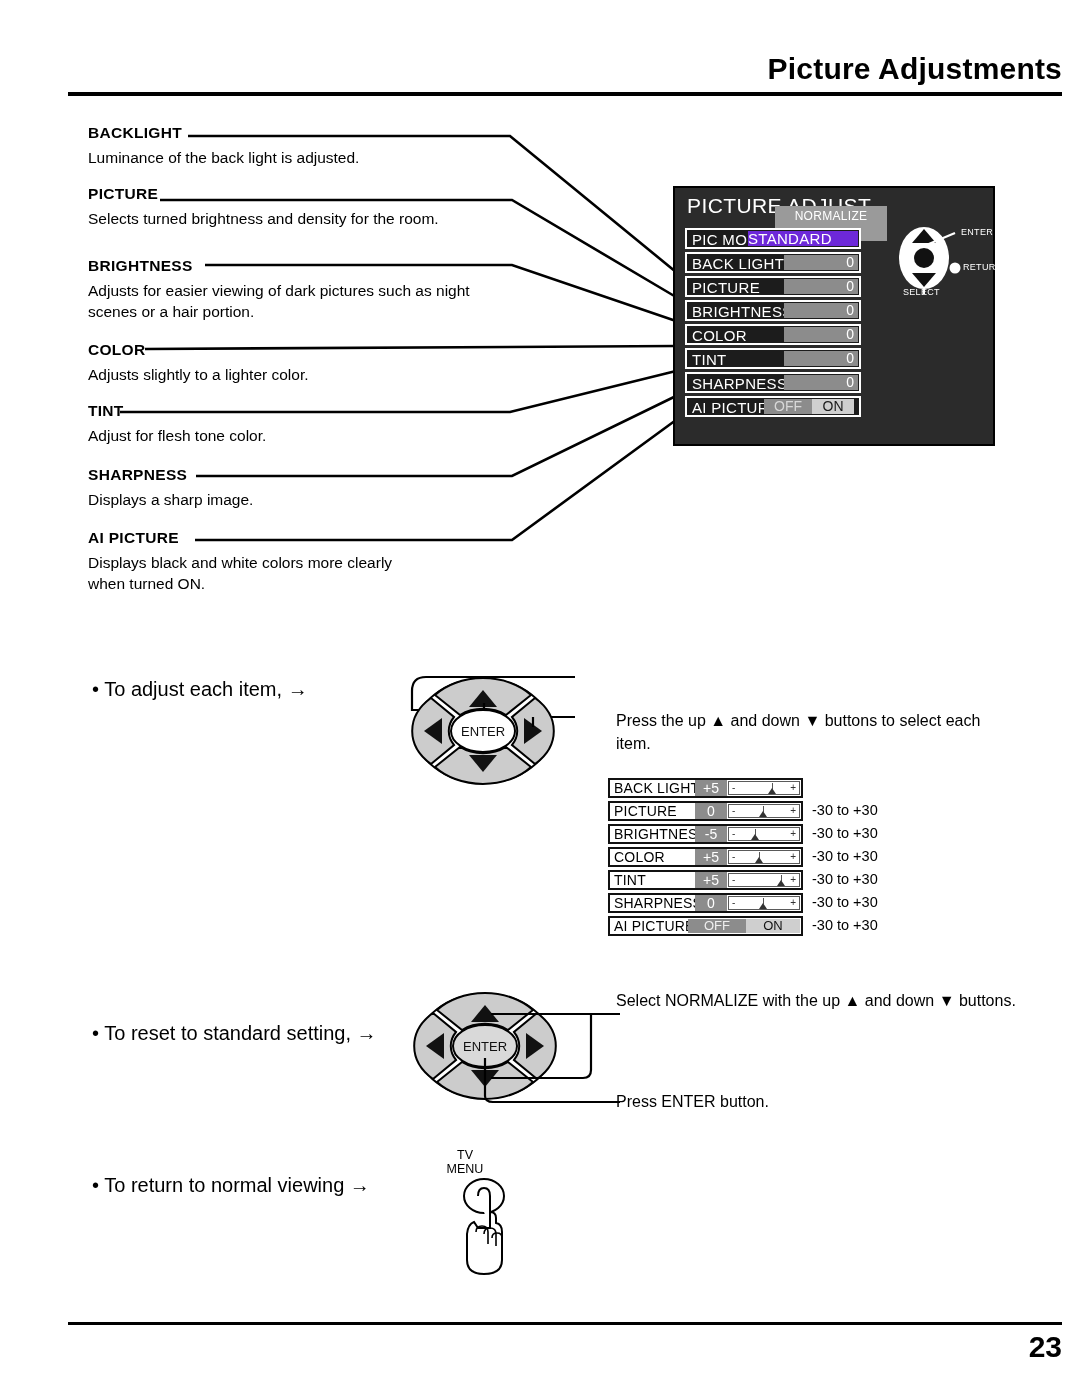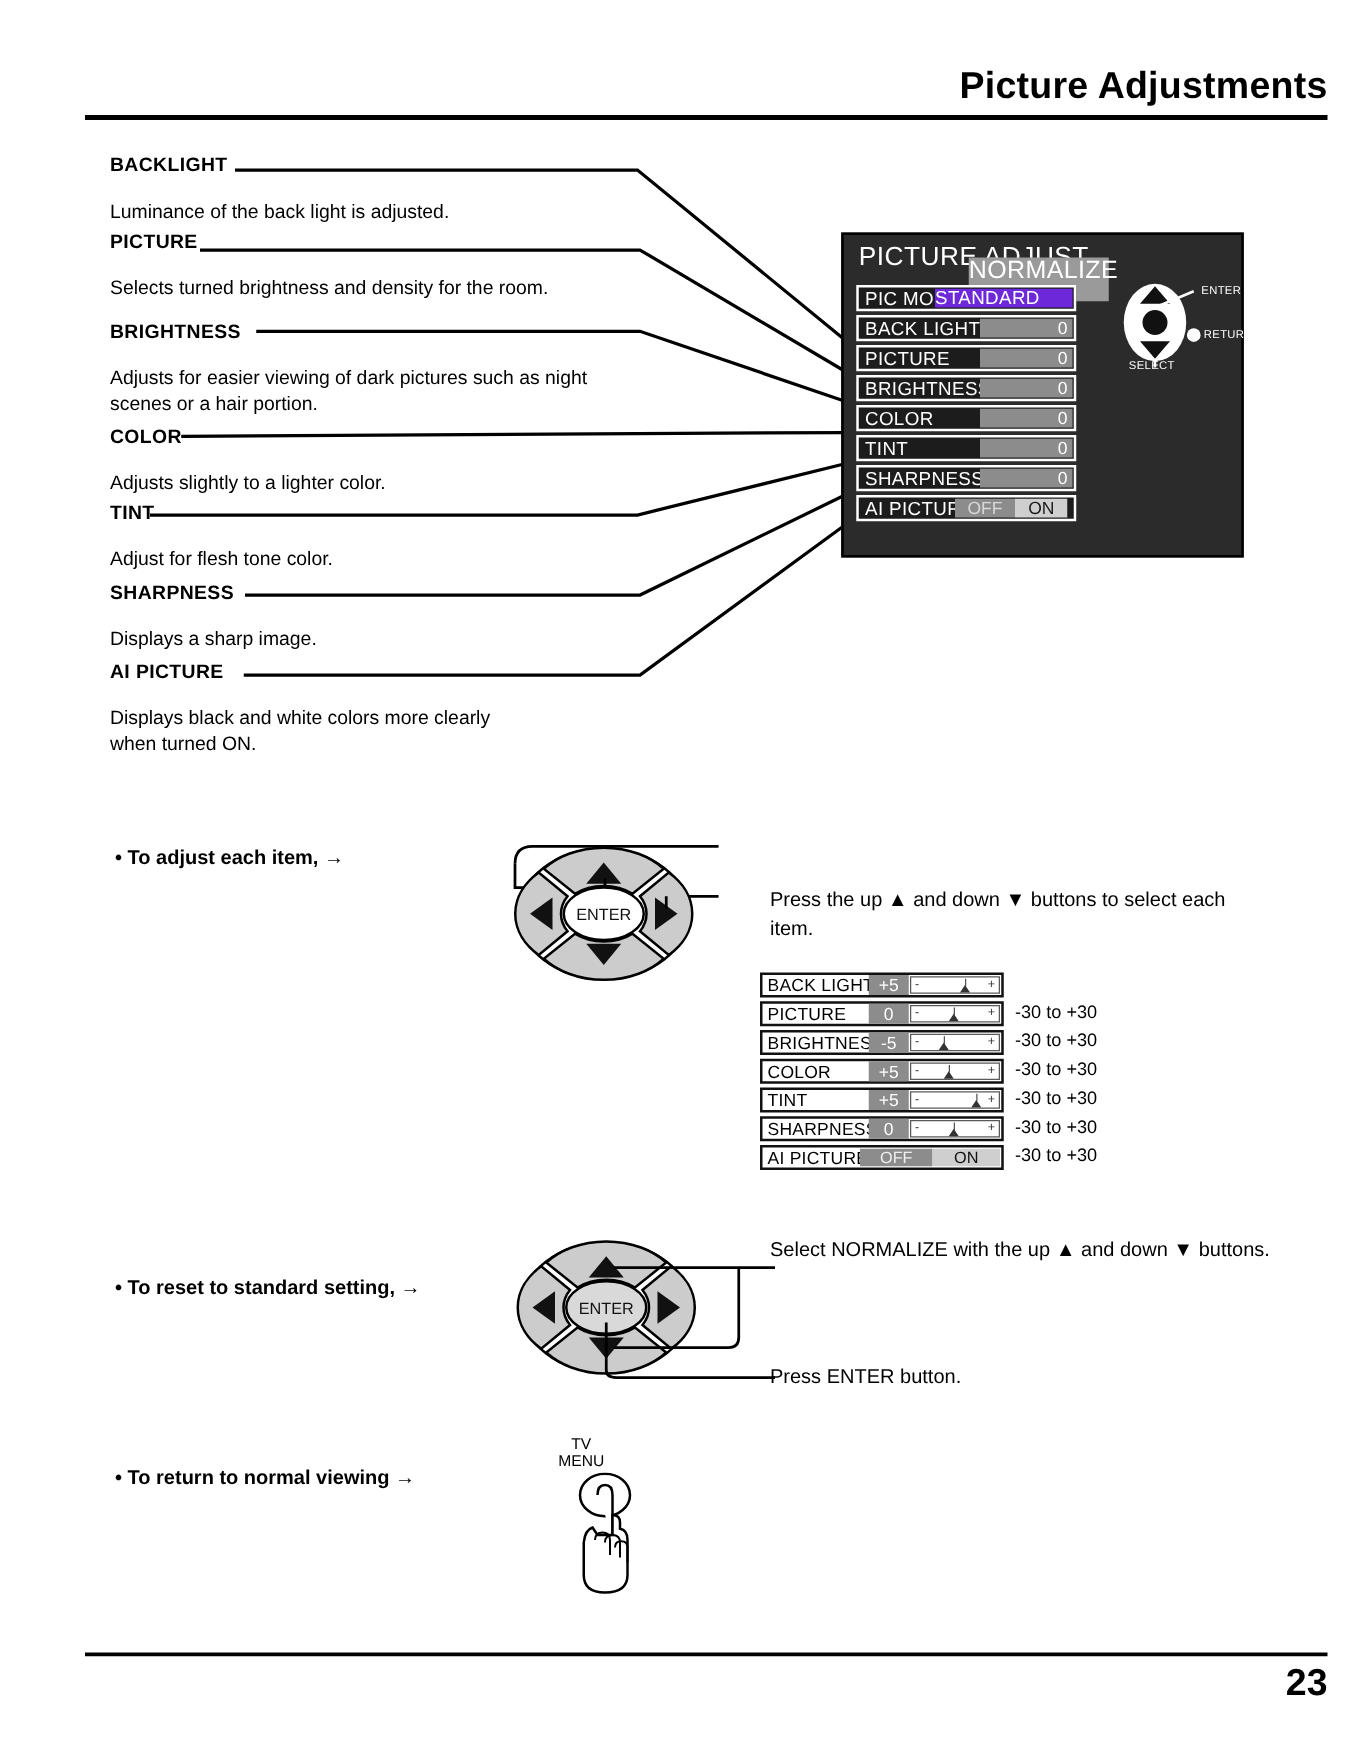--- a/index.html
+++ b/index.html
@@ -31,21 +31,21 @@
     font-size:30px;font-weight:bold;
   }
 
   
   .descblock{position:absolute;left:88px;}
   .desc-head{
     font-size:15.5px;font-weight:bold;letter-spacing:.3px;
     white-space:nowrap;line-height:18px;
   }
   .desc-body{
-    font-size:15.5px;line-height:21px;margin-top:17px;
+    font-size:15.5px;line-height:21px;margin-top:5px;
     white-space:pre-line;
   }
 
   
   .leaders{position:absolute;left:0;top:0;width:1080px;height:1397px;pointer-events:none;}
 
   
   .osd{
     position:absolute;background:#2b2b2b;border:2px solid #000;
     box-sizing:border-box;
@@ -67,21 +67,21 @@
   }
   .osd-row .valbox{
     position:absolute;right:1px;top:1px;height:15px;width:74px;
     background:#8c8c8c;color:#fff;font-size:14px;
     text-align:right;padding-right:4px;box-sizing:border-box;
     line-height:15px;
   }
   
   .normalize{
     position:absolute;left:100px;top:18px;width:112px;height:35px;
-    background:#9a9a9a;color:#fff;font-size:20px;
+    background:#9a9a9a;color:#fff;font-size:12px;
     text-align:center;line-height:21px;letter-spacing:.3px;
   }
   
   .picmode .modebox{
     position:absolute;right:1px;top:1px;height:15px;width:110px;
     background:#6d28d9;color:#fff;font-size:15px;line-height:15px;
     text-align:left;letter-spacing:.3px;
   }
   
   .aipic .offon{
@@ -98,21 +98,21 @@
 
   
   .navcluster{position:absolute;left:222px;top:28px;width:92px;height:84px;}
   .nav-label{
     position:absolute;color:#fff;font-size:9px;letter-spacing:.3px;
     white-space:nowrap;
   }
 
   
   .bullet{
-    position:absolute;font-size:16px;white-space:nowrap;font-weight:bold;
+    position:absolute;font-size:20px;white-space:nowrap;
   }
   .rtext{
     position:absolute;font-size:16px;line-height:23px;
   }
   .rtext.justify{text-align:justify;text-align-last:left;}
 
   
   #osd-values{position:absolute;left:608px;top:778px;width:195px;}
   .vrow{
     width:195px;height:20px;box-sizing:border-box;

